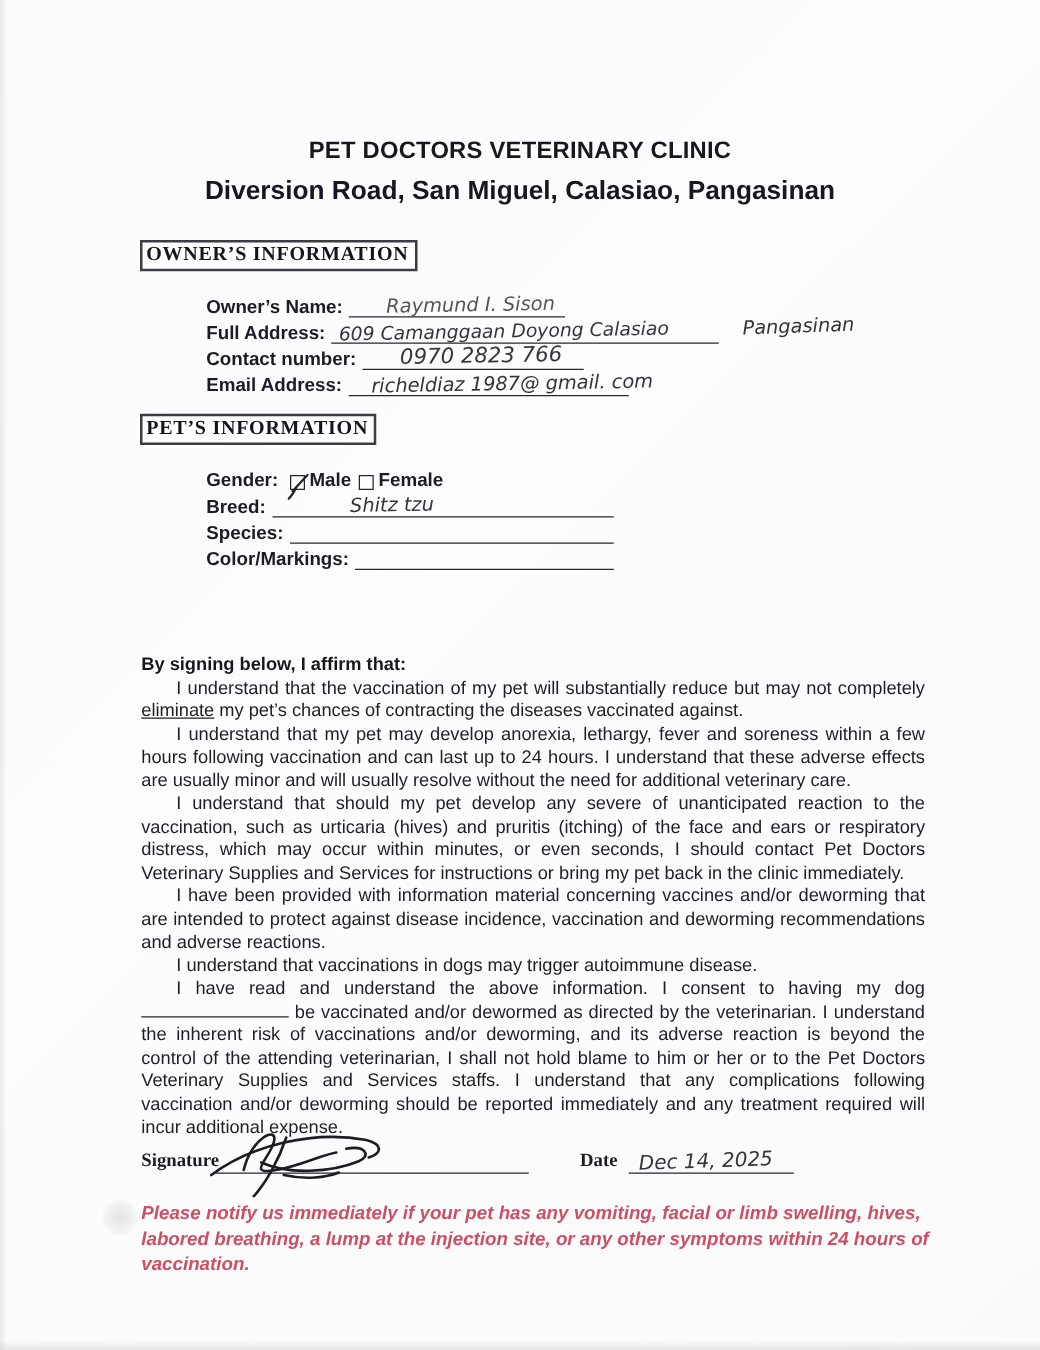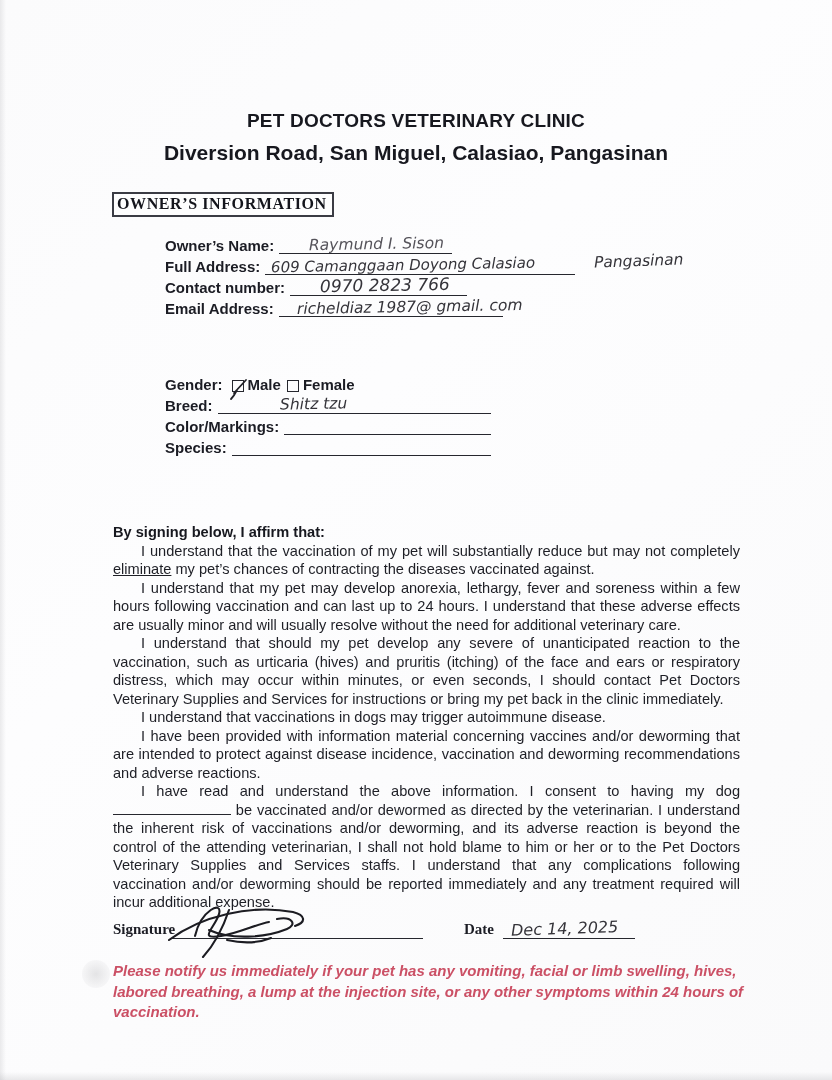--- a/index.html
+++ b/index.html
@@ -101,60 +101,61 @@
     </div>
     <div class="frow" style="width:338px">
       <span class="flabel">Email Address:</span>
       <span class="fline">
           <span class="hw" style="left:18px">richeldiaz 1987@ gmail. com</span>
         </span>
     </div>
   </div>
   <span class="hw hw-overflow">Pangasinan</span>
 
+  <div class="section-box pet-box">PET’S  INFORMATION</div>
 
   <div class="fields pet-fields">
     <div class="frow">
       <span class="flabel">Gender:</span>
       <span class="cbox">
           <svg class="check" width="22" height="22" style="display: block;">
             <path d="M17,2 L5,15 M8,12 C6,16 4,19 2,21" stroke="#222228" stroke-width="1.8" fill="none" stroke-linecap="round"></path>
           </svg>
         </span>
       <span class="flabel" style="padding-right:2px">Male</span>
       <span class="cbox"></span>
       <span class="flabel">Female</span>
     </div>
     <div class="frow" style="width:326px">
       <span class="flabel">Breed:</span>
       <span class="fline">
           <span class="hw" style="left:62px">Shitz  tzu</span>
         </span>
     </div>
     <div class="frow" style="width:326px">
-      <span class="flabel">Color/Markings:</span>
+      <span class="flabel">Species:</span>
       <span class="fline">
           <span class="hw"></span>
         </span>
     </div>
     <div class="frow" style="width:326px">
-      <span class="flabel">Species:</span>
+      <span class="flabel">Color/Markings:</span>
       <span class="fline">
           <span class="hw"></span>
         </span>
     </div>
   </div>
 
   <div class="affirm">
     <div class="heading">By signing below, I affirm that:</div>
     <p><span>I understand that the vaccination of my pet will substantially reduce but may not completely </span><span class="u-word">eliminate</span><span> my pet’s chances of contracting the diseases vaccinated against.</span></p>
     <p>I understand that my pet may develop anorexia, lethargy, fever and soreness within a few hours following vaccination and can last up to 24 hours. I understand that these adverse effects are usually minor and will usually resolve without the need for additional veterinary care.</p>
     <p>I understand that should my pet develop any severe of unanticipated reaction to the vaccination, such as urticaria (hives) and pruritis (itching) of the face and ears or respiratory distress, which may occur within minutes, or even seconds, I should contact Pet Doctors Veterinary Supplies and Services for instructions or bring my pet back in the clinic immediately.</p>
+    <p>I have been provided with information material concerning vaccines and/or deworming that are intended to protect against disease incidence, vaccination and deworming recommendations and adverse reactions.</p>
     <p>I understand that vaccinations in dogs may trigger autoimmune disease.</p>
-    <p>I have been provided with information material concerning vaccines and/or deworming that are intended to protect against disease incidence, vaccination and deworming recommendations and adverse reactions.</p>
     <p><span>I have read and understand the above information. I consent to having my dog </span><span class="blank-line"></span><span> be vaccinated and/or dewormed as directed by the veterinarian. I understand the inherent risk of vaccinations and/or deworming, and its adverse reaction is beyond the control of the attending veterinarian, I shall not hold blame to him or her or to the Pet Doctors Veterinary Supplies and Services staffs. I understand that any complications following vaccination and/or deworming should be reported immediately and any treatment required will incur additional expense.</span></p>
   </div>
 
   <div class="sig-area">
     <span class="sig-label">Signature</span>
     <span class="sig-line"></span>
     <svg class="sig-scribble" width="200" height="62" viewBox="0 0 200 62">
       <g stroke="#1c1c22" stroke-width="2.1" fill="none" stroke-linecap="round">
         <path d="M30,40 C36,14 58,4 54,18 C50,32 32,44 56,40 C74,37 92,28 104,26"></path>
         <path d="M4,44 C36,20 86,8 128,16 C140,19 142,26 130,30"></path>

